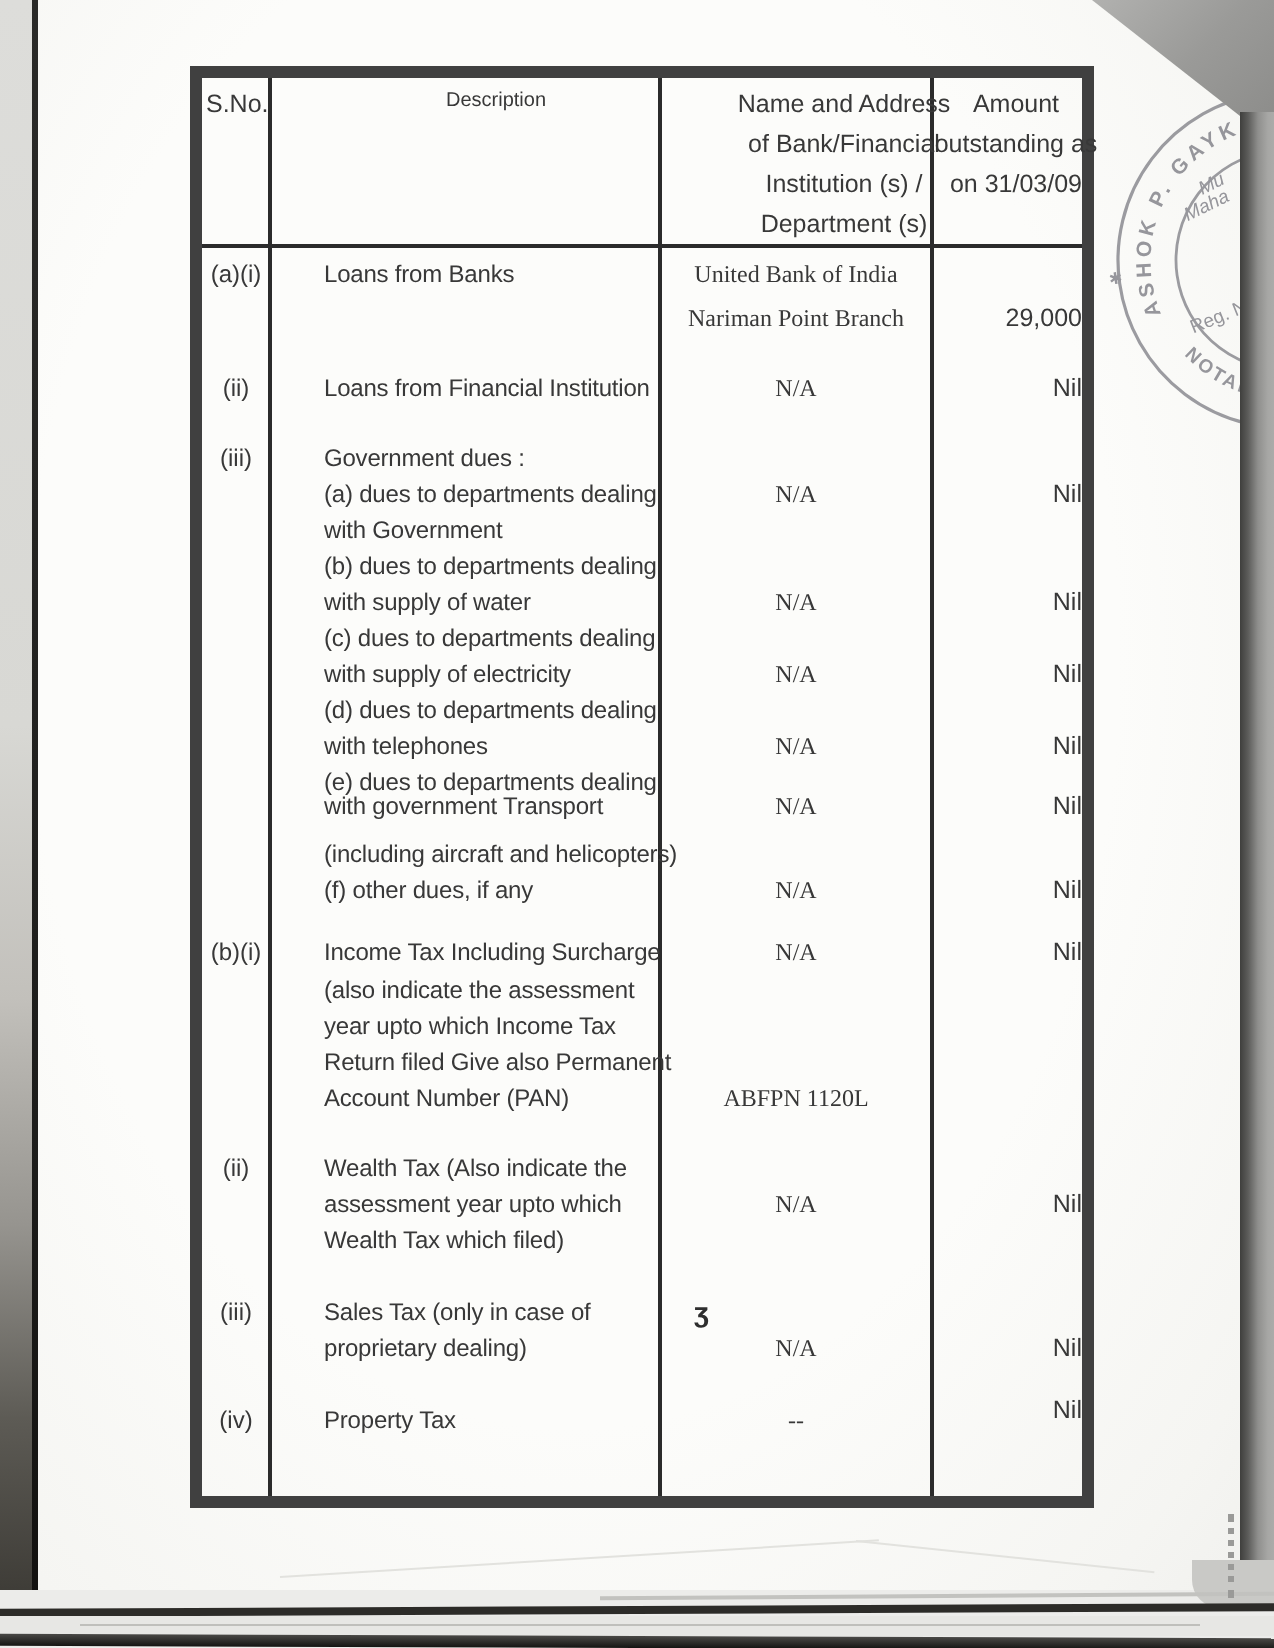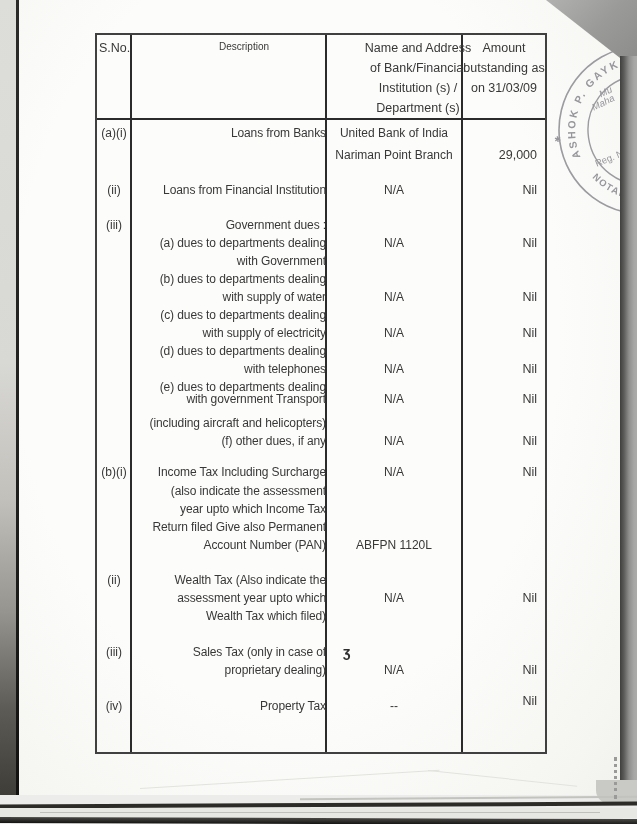--- a/index.html
+++ b/index.html
@@ -47,36 +47,36 @@
   .stack-d1{position:absolute;left:0;top:803px;width:637px;height:4px;background:#2c2b28;z-index:4;transform:rotate(-.25deg);}
   .stack-mid{position:absolute;left:0;top:808px;width:637px;height:10px;background:#e7e7e4;z-index:4;}
   .stack-thin2{position:absolute;left:40px;top:812px;width:560px;height:1px;background:#bfbfbb;z-index:5;}
   .stack-d2{position:absolute;left:0;top:818px;width:637px;height:6px;background:linear-gradient(to bottom,#4a4946,#141412);z-index:5;transform:rotate(.2deg);}
   .curl{position:absolute;left:596px;top:780px;width:41px;height:24px;background:#c9c9c6;border-radius:0 0 0 14px;z-index:4;}
   .edge-marks{position:absolute;left:614px;top:757px;width:0;height:42px;border-left:3px dotted #9a9a98;z-index:5;}
 
   
   .tbl{
     position:absolute;left:95px;top:33px;width:452px;height:721px;z-index:6;
-    border:2px solid #404040;box-sizing:border-box;
+    border:6px solid #404040;box-sizing:border-box;
     color:#383838;font-size:12px;
   }
   .vline{position:absolute;top:0;bottom:0;width:2px;background:#2b2b2b;}
   .v1{left:33px;} .v2{left:228px;} .v3{left:364px;}
   .hsep{position:absolute;left:0;right:0;top:83px;height:2px;background:#2b2b2b;}
 
   .h-sno{position:absolute;left:2px;top:6px;font-size:12.5px;}
   .h-desc{position:absolute;left:35px;width:224px;top:6px;text-align:center;font-size:10px;}
   .h-bank{position:absolute;left:230px;width:134px;top:3px;text-align:center;font-size:12.5px;line-height:20px;margin-left:24px;}
   .h-amt{position:absolute;left:366px;width:82px;top:3px;text-align:center;font-size:12.5px;line-height:20px;}
 
   .ln{position:absolute;left:0;width:433px;height:18px;display:flex;line-height:18px;white-space:nowrap;}
   .cs{width:34px;text-align:center;flex:none;}
-  .cd{width:195px;padding-left:9px;box-sizing:border-box;flex:none;letter-spacing:-.1px;text-align:right;}
-  .cb{width:136px;text-align:center;flex:none;}
+  .cd{width:195px;padding-left:27px;box-sizing:border-box;flex:none;letter-spacing:-.1px;}
+  .cb{width:136px;text-align:center;flex:none;font-family:Liberation Serif, serif;}
   .ca{width:83px;text-align:right;padding-right:8px;box-sizing:border-box;flex:none;font-size:12.5px;}
   .amt-up{transform:translateY(-5px);}
   .ink-mark{position:absolute;left:246px;top:0;font-weight:bold;font-size:14px;color:#2e2e2e;}
 </style>
 </head>
 <body>
 
 <div class="page"></div>
 <div class="crease c1"></div>
 <div class="crease c2"></div>

